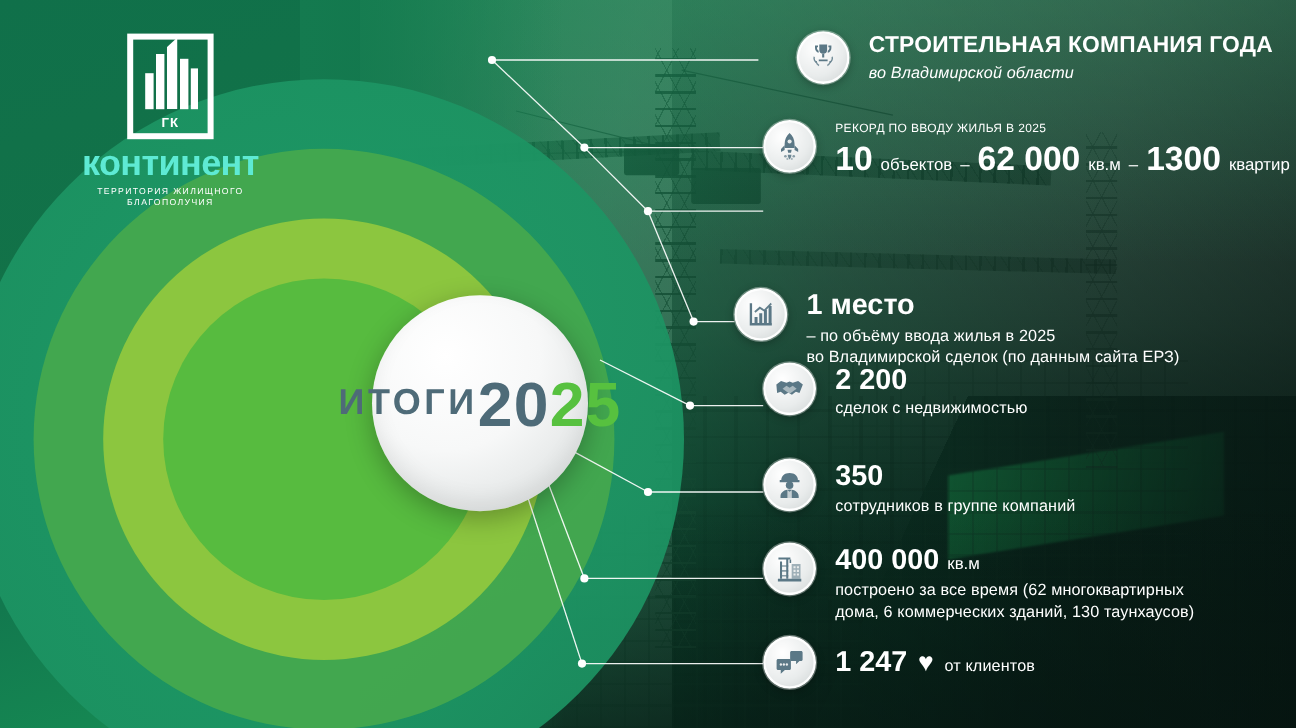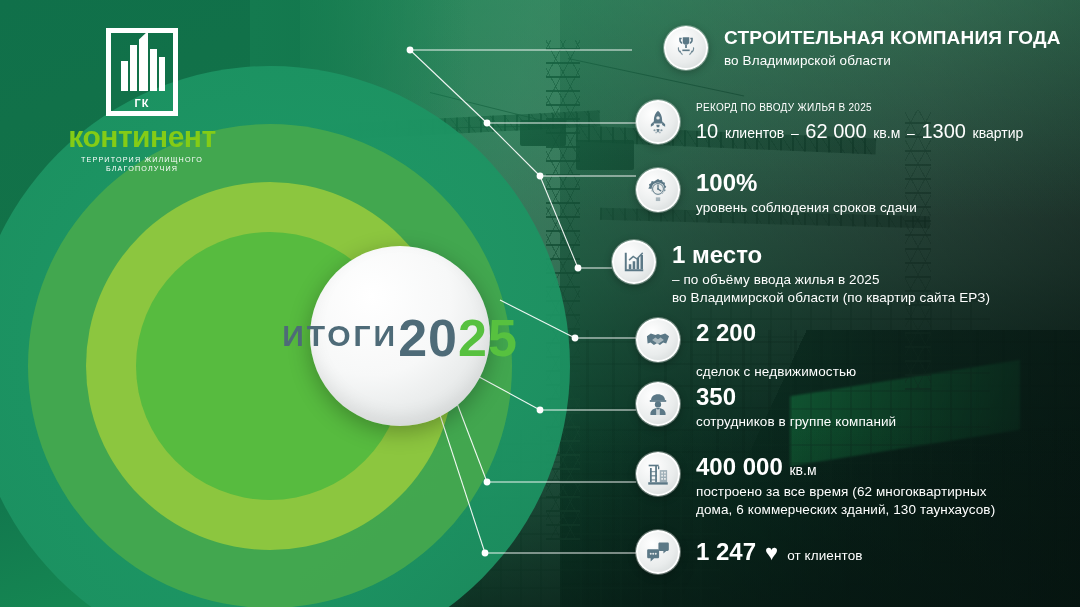--- a/index.html
+++ b/index.html
@@ -134,21 +134,21 @@
   
   #logo { position:absolute; left:52px; top:28px; width:180px; }
   #logo-mark { width:72px; height:88px; border:5px solid #fff; margin:0 auto; position:relative; background:transparent; }
   #logo-mark .bld { position:absolute; bottom:20px; background:#fff; }
   #b1 { left:10px; width:7px; height:30px; }
   #b2 { left:19px; width:7px; height:46px; }
   #b3 { left:28px; width:9px; height:60px; clip-path:polygon(0 14%,100% 0,100% 100%,0 100%); }
   #b4 { left:39px; width:7px; height:42px; }
   #b5 { left:48px; width:6px; height:34px; }
   #logo-gk { position:absolute; left:0; right:0; bottom:2px; text-align:center; color:#fff; font-size:11px; font-weight:bold; letter-spacing:1px; }
-  #logo-name { text-align:center; color:#84cc16; font-size:30px; font-weight:bold; letter-spacing:-0.5px; margin-top:6px; line-height:1; }
+  #logo-name { text-align:center; color:#5eead4; font-size:30px; font-weight:bold; letter-spacing:-0.5px; margin-top:6px; line-height:1; }
   #logo-tag { text-align:center; color:#fff; font-size:7.2px; letter-spacing:1.15px; margin-top:3px; }
 
   
   #connectors { position:absolute; inset:0; width:1080px; height:607px; pointer-events:none; }
 
   
   .row { position:absolute; display:flex; align-items:flex-start; }
   .badge {
     width:44px; height:44px; border-radius:50%; flex:0 0 44px;
     background:radial-gradient(circle at 35% 30%, #ffffff, #e9ecec 60%, #cfd4d4 100%);
@@ -156,21 +156,21 @@
     box-shadow:0 0 0 1px rgba(255,255,255,.35), 0 2px 8px rgba(0,0,0,.3);
     display:flex; align-items:center; justify-content:center;
   }
   .badge svg { width:26px; height:26px; display:block; }
   .rtext { margin-left:16px; padding-top:1px; color:#fff; }
   .hl { font-size:19px; font-weight:bold; letter-spacing:.2px; line-height:1.18; }
   .big { font-size:24px; font-weight:bold; line-height:1.18; }
   .big .unit { font-size:14px; font-weight:normal; }
   .sub { font-size:13.5px; font-weight:normal; line-height:1.3; letter-spacing:.1px; }
   .sub-strong { font-size:10px; }
-  .inline-num { font-size:20px; font-weight:normal; }
+  .inline-num { font-size:28px; font-weight:bold; }
   .inline-wd { font-size:14px; font-weight:normal; }
   .heart { color:#fff; font-size:22px; vertical-align:-1px; }
 </style>
 </head>
 <body>
 
 <div id="stage">
 
   <div class="photo-base"></div>
   <div class="photo-clouds"></div>
@@ -259,21 +259,21 @@
         <path d="M9 2h6v4a3 3 0 0 1-6 0V2z"></path>
         <path d="M11.2 9h1.6v3h-1.6z"></path>
         <path d="M8.6 13.4h6.8v1.5H8.6z"></path>
         <path d="M8 2.6H5.7v2.1c0 1.9 1.2 3.3 2.8 3.6v-1.6c-.8-.3-1.3-1.1-1.3-2V4h.8V2.6zM16 2.6h2.3v2.1c0 1.9-1.2 3.3-2.8 3.6V6.7c.8-.3 1.3-1.1 1.3-2V4H16V2.6z"></path>
         <path d="M4.6 11.2c-.5 2 .2 4 1.9 5.1l.5-1.1c-1.2-.9-1.7-2.3-1.4-3.7l-1-.3zM19.4 11.2c.5 2-.2 4-1.9 5.1l-.5-1.1c1.2-.9 1.7-2.3 1.4-3.7l1-.3z" opacity=".85"></path>
         <path d="M6.2 14.6c0 1.8 1 3.3 2.5 4l.3-1.1c-1.1-.6-1.8-1.7-1.8-2.9H6.2zM17.8 14.6c0 1.8-1 3.3-2.5 4l-.3-1.1c1.1-.6 1.8-1.7 1.8-2.9h1z" opacity=".8"></path>
       </svg>
     </div>
     <div class="rtext">
       <div class="hl">СТРОИТЕЛЬНАЯ КОМПАНИЯ ГОДА</div>
-      <div class="sub" style="margin-top:3px;">во Владимирской области</div>
+      <div class="sub" style="margin-top:3px;font-style:italic;">во Владимирской области</div>
     </div>
   </div>
 
   <div class="row" style="left:636px; top:100px;">
     <div class="badge">
       <svg viewBox="0 0 24 24" fill="#5b7886">
         <path d="M12 1.6c2.4 2 3.8 5 3.8 8.3v3.4H8.2v-3.4c0-3.3 1.4-6.3 3.8-8.3z"></path>
         <circle cx="12" cy="8.2" r="1.6" fill="#e9ecec"></circle>
         <path d="M8.2 11.2 5.4 14v2.4l2.8-1.7v-3.5zM15.8 11.2l2.8 2.8v2.4l-2.8-1.7v-3.5z"></path>
         <path d="M10.4 14.5h3.2l-.5 2.3h-2.2l-.5-2.3z"></path>
@@ -281,73 +281,57 @@
         <circle cx="8.8" cy="19.6" r="1" opacity=".7"></circle>
         <circle cx="15.2" cy="19.6" r="1" opacity=".7"></circle>
         <circle cx="10.3" cy="21.6" r=".8" opacity=".5"></circle>
         <circle cx="13.7" cy="21.6" r=".8" opacity=".5"></circle>
       </svg>
     </div>
     <div class="rtext">
       <div class="sub sub-strong" style="letter-spacing:.3px;">РЕКОРД ПО ВВОДУ ЖИЛЬЯ В 2025</div>
       <div class="big" style="margin-top:2px;">
         <span class="inline-num">10</span>
-        <span class="inline-wd">клиентов</span>
+        <span class="inline-wd">объектов</span>
         <span class="inline-wd">–</span>
         <span class="inline-num">62 000</span>
         <span class="inline-wd">кв.м</span>
         <span class="inline-wd">–</span>
         <span class="inline-num">1300</span>
         <span class="inline-wd">квартир</span>
       </div>
     </div>
   </div>
 
-  <div class="row" style="left:636px; top:168px;">
-    <div class="badge">
-      <svg viewBox="0 0 24 24" fill="#5b7886">
-        <path d="M12 1.8l1.6 1.3 2-.5.8 1.9 2 .7-.2 2.1 1.4 1.6-1.2 1.7.5 2-1.8 1-.7 2-2.1-.3-1.7 1.3-1.6-1.3-2 .5-.9-1.9-2-.7.2-2.1L3 10.5l1.2-1.7-.5-2 1.8-1 .7-2 2.1.3L12 1.8z"></path>
-        <circle cx="12" cy="11" r="6" fill="#e9ecec"></circle>
-        <circle cx="12" cy="11" r="5" fill="none" stroke="#5b7886" stroke-width=".9"></circle>
-        <path d="M12 7.4v3.6l2.6 1.8" fill="none" stroke="#5b7886" stroke-width="1.2" stroke-linecap="round"></path>
-        <circle cx="12" cy="11" r=".8"></circle>
-        <path d="M10 18.8h4v3.4h-4z" opacity=".5"></path>
-      </svg>
-    </div>
-    <div class="rtext">
-      <div class="big">100%</div>
-      <div class="sub" style="margin-top:2px;">уровень соблюдения сроков сдачи</div>
-    </div>
-  </div>
 
   <div class="row" style="left:612px; top:240px;">
     <div class="badge">
       <svg viewBox="0 0 24 24" fill="#5b7886">
         <path d="M3.5 3.5h1.8v17H3.5zM3.5 18.7h17v1.8h-17z"></path>
         <path d="M7.2 14h2.3v4.6H7.2zM10.8 11.2h2.3v7.4h-2.3zM14.4 8.4h2.3v10.2h-2.3zM18 5.6h2.3v13H18z"></path>
         <path d="M7 9.6 11.2 6l3.4 2.2L19.6 3l.9 1.2-5.6 5.8-3.5-2.2-3.5 3L7 9.6z" opacity=".95"></path>
       </svg>
     </div>
     <div class="rtext">
       <div class="big">1 место</div>
       <div class="sub" style="margin-top:2px;">– по объёму ввода жилья в 2025</div>
-      <div class="sub">во Владимирской области (по квартир сайта ЕРЗ)</div>
-    </div>
-  </div>
-
-  <div class="row" style="left:636px; top:318px;">
+      <div class="sub">во Владимирской сделок (по данным сайта ЕРЗ)</div>
+    </div>
+  </div>
+
+  <div class="row" style="left:636px; top:302px;">
     <div class="badge">
       <svg viewBox="0 0 24 24" fill="#5b7886">
         <path d="M1.8 8.6 5.4 6l4.2 1.4L12 6.4l2.4 1L18.6 6l3.6 2.6-2.6 6.6-2.8-1-3 2.4-2.8-1.6-2.8 1.6-3-2.4-2.8 1L1.8 8.6z"></path>
         <path d="M9.6 9.6 12 11.2l2.4-1.6 3 2.4-5.4 3.8-5.4-3.8 3-2.4z" fill="#e9ecec" opacity=".55"></path>
       </svg>
     </div>
     <div class="rtext">
       <div class="big">2 200</div>
-      <div class="sub" style="margin-top:16px;">сделок с недвижимостью</div>
+      <div class="sub" style="margin-top:0;">сделок с недвижимостью</div>
     </div>
   </div>
 
   <div class="row" style="left:636px; top:382px;justify-content:center;">
     <div class="badge">
       <svg viewBox="0 0 24 24" fill="#5b7886">
         <path d="M5.6 8.4c0-3.2 2.6-5.4 6.4-5.4s6.4 2.2 6.4 5.4H5.6z"></path>
         <path d="M4.4 8.4h15.2v1.6H4.4z"></path>
         <circle cx="12" cy="12.4" r="2.9" fill="#5b7886"></circle>
         <path d="M12 15.6c-4 0-7 2.2-7 5.2v1.4h14v-1.4c0-3-3-5.2-7-5.2z"></path>

